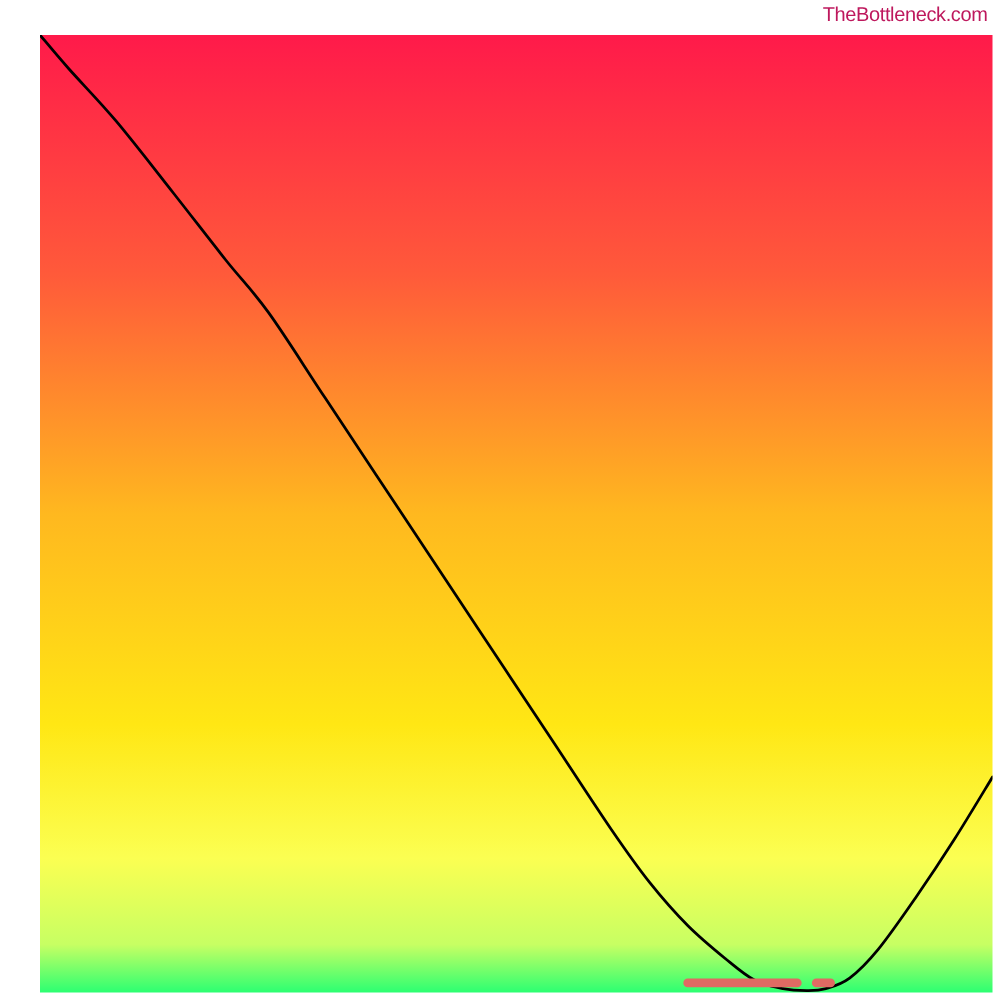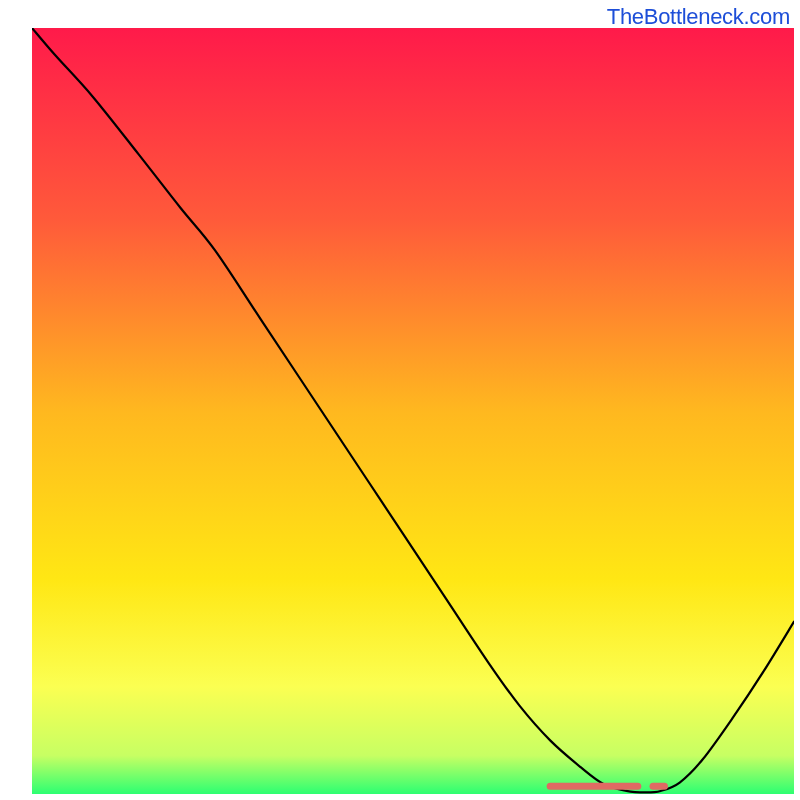--- a/index.html
+++ b/index.html
@@ -12,22 +12,22 @@
   }
   .chart-container {
     position: relative;
     width: 800px;
     height: 800px;
   }
   .watermark {
     position: absolute;
     top: 4px;
     right: 10px;
-    font-size: 22px;
-    color: #1d4ed8;
+    font-size: 16px;
+    color: #be185d;
     font-weight: normal;
     z-index: 10;
     letter-spacing: -0.3px;
   }
   svg.chart {
     display: block;
     width: 800px;
     height: 800px;
   }
 </style>

